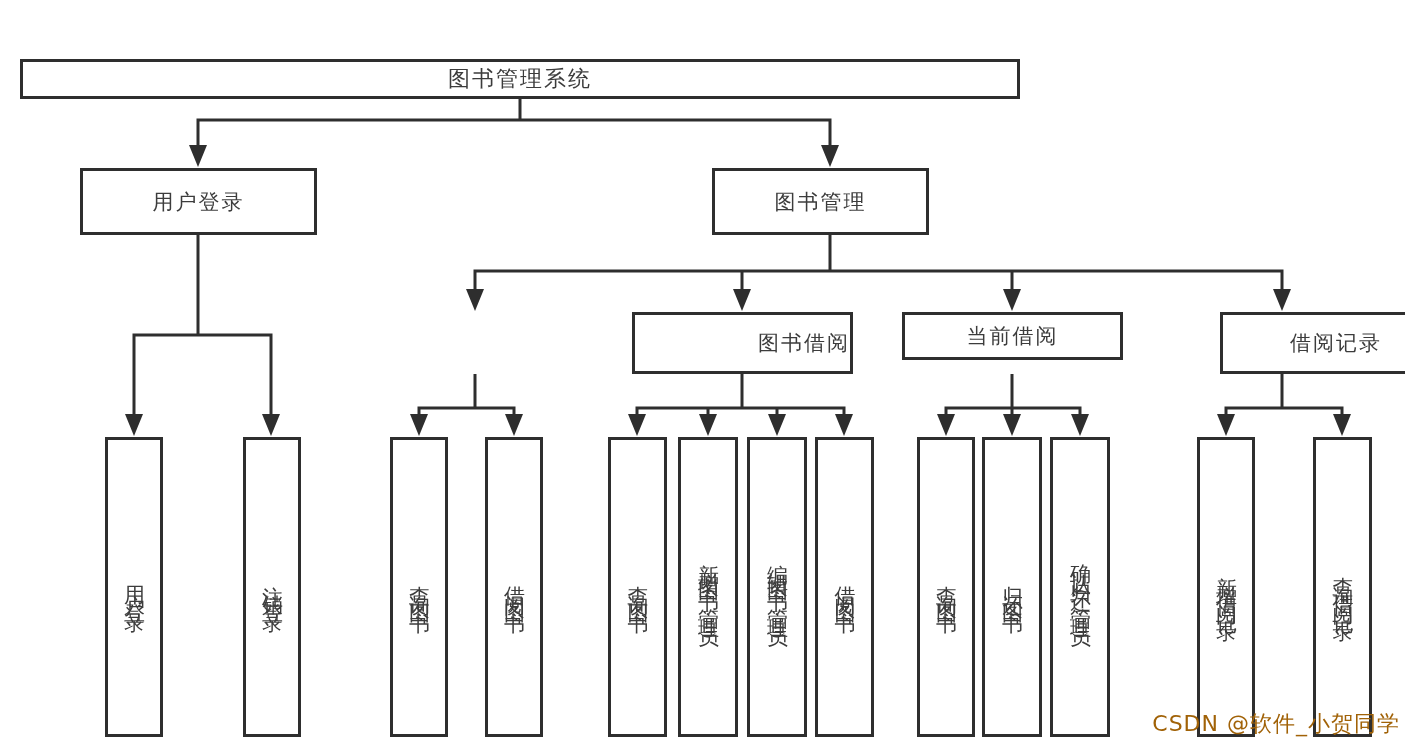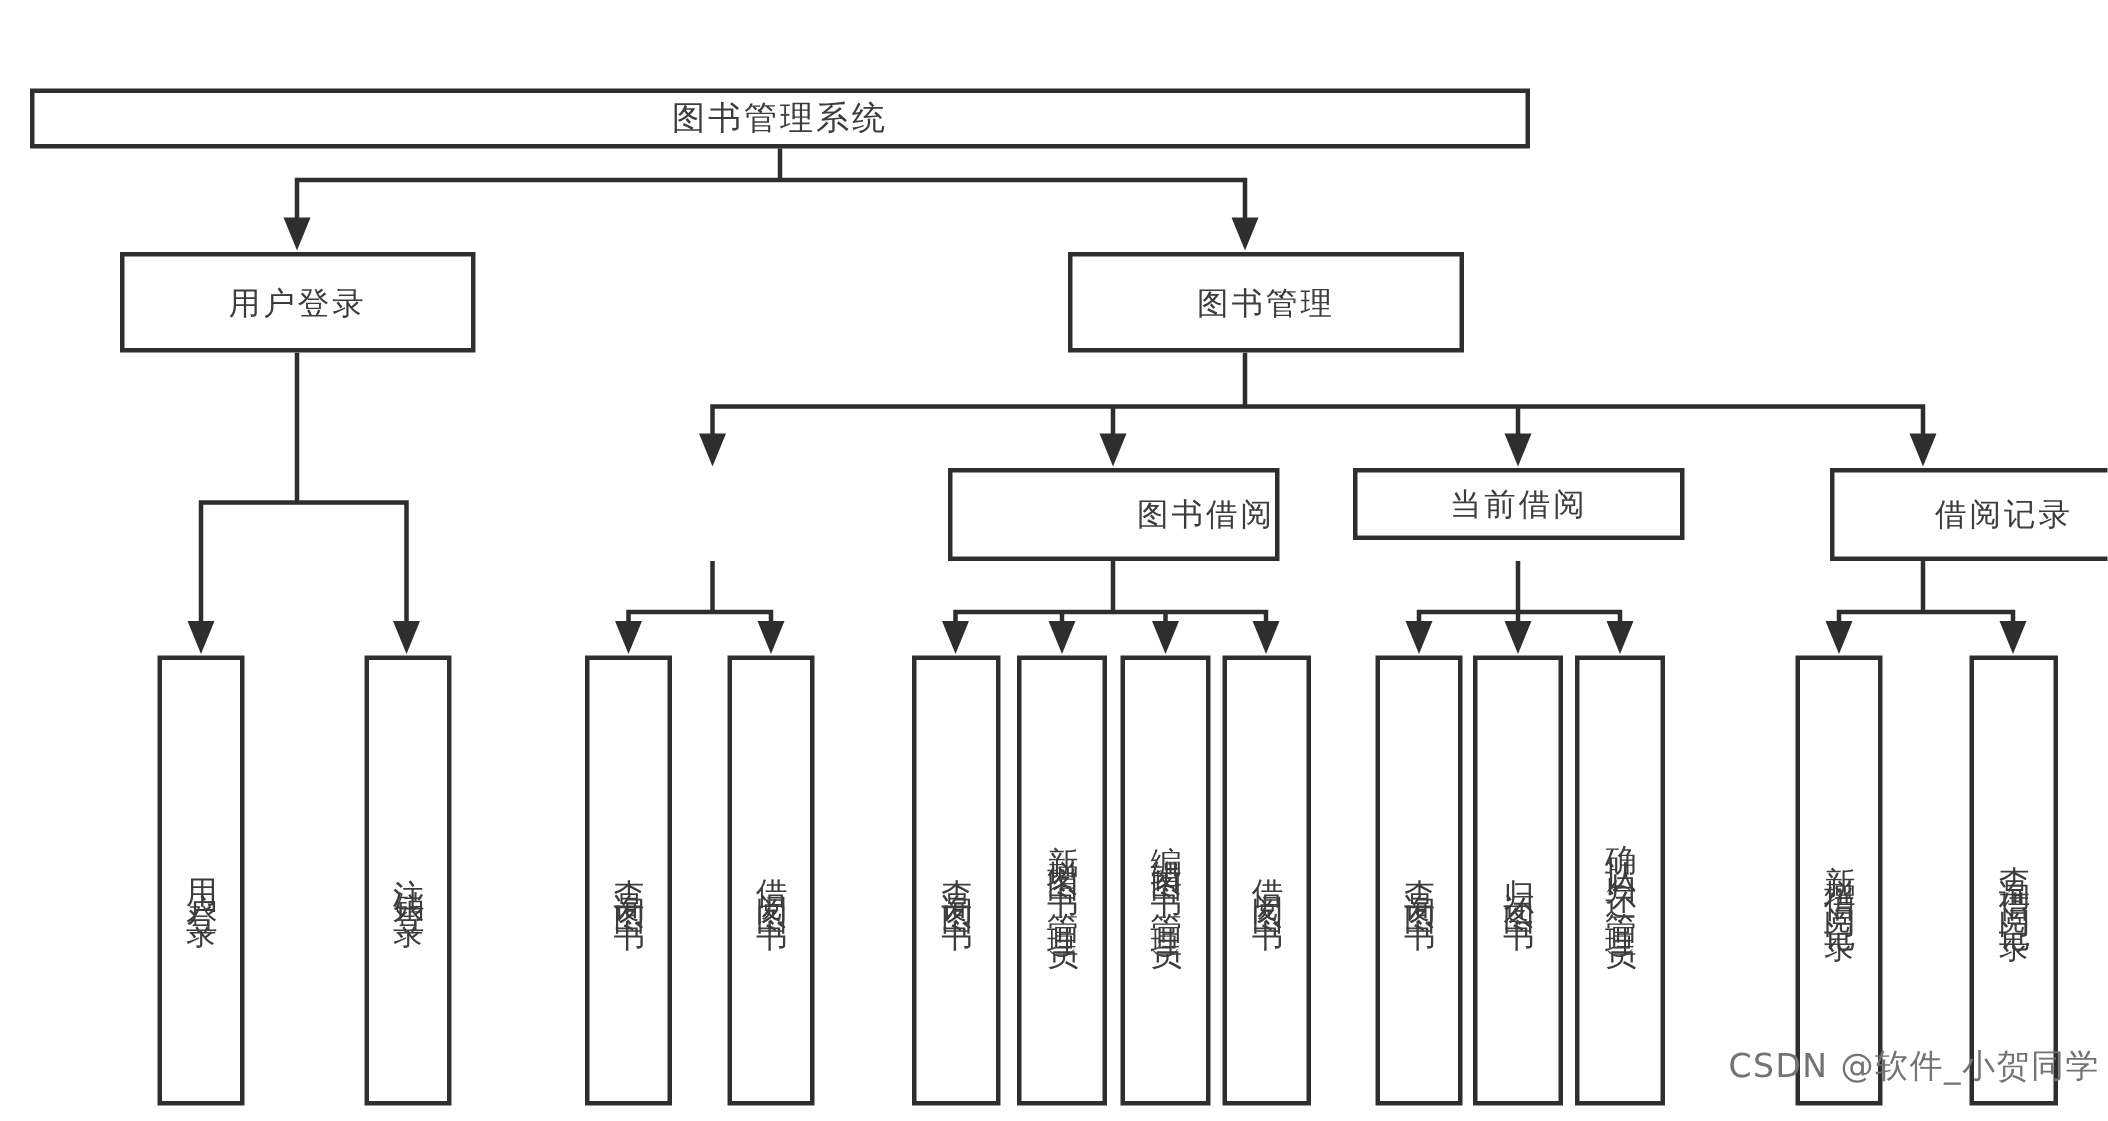--- a/index.html
+++ b/index.html
@@ -25,21 +25,21 @@
     border: 3px solid #2e2e2e;
     display: flex;
     align-items: center;
     justify-content: center;
     color: #3c3c3c;
     text-align: center;
   }
   .h-node { font-size: 21px; letter-spacing: 2px; }
   .n-root  { left: 20px;  top: 13px;  width: 1000px; height: 40px; font-size: 22px; margin-top: 46px; }
   .n-b0    { left: 80px;  top: 168px; width: 237px;  height: 67px; }
-  .n-b1    { left: 712px; top: 168px; width: 264px;  height: 67px; }
+  .n-b1    { left: 712px; top: 168px; width: 217px;  height: 67px; }
   .n-m0    { left: 363px;  top: 312px; width: 224px; height: 62px; }
   .n-m1    { left: 632px;  top: 312px; width: 221px; height: 62px; justify-content: flex-end; }
   .n-m2    { left: 902px;  top: 312px; width: 221px; height: 48px; }
   .n-m3    { left: 1220px; top: 312px; width: 232px; height: 62px; }
   .v-node {
     top: 437px; height: 300px;
     writing-mode: vertical-rl;
     text-orientation: mixed;
     font-size: 21px;
     letter-spacing: 9px;
@@ -53,23 +53,23 @@
   .l-2b { left: 678px;  width: 60px; }
   .l-2c { left: 747px;  width: 60px; }
   .l-2d { left: 815px;  width: 59px; }
   .l-3a { left: 917px;  width: 58px; }
   .l-3b { left: 982px;  width: 60px; }
   .l-3c { left: 1050px; width: 60px; }
   .l-4a { left: 1197px; width: 58px; }
   .l-4b { left: 1313px; width: 59px; }
   .watermark {
     position: absolute;
-    right: 5px; bottom: 21px;
+    right: 5px; bottom: 8px;
     font-size: 22px;
-    color: #737373;
+    color: #a16207;
     letter-spacing: 1px;
     pointer-events: none;
     white-space: nowrap;
   }
 </style>
 </head>
 <body>
 
 <div class="canvas">
 

